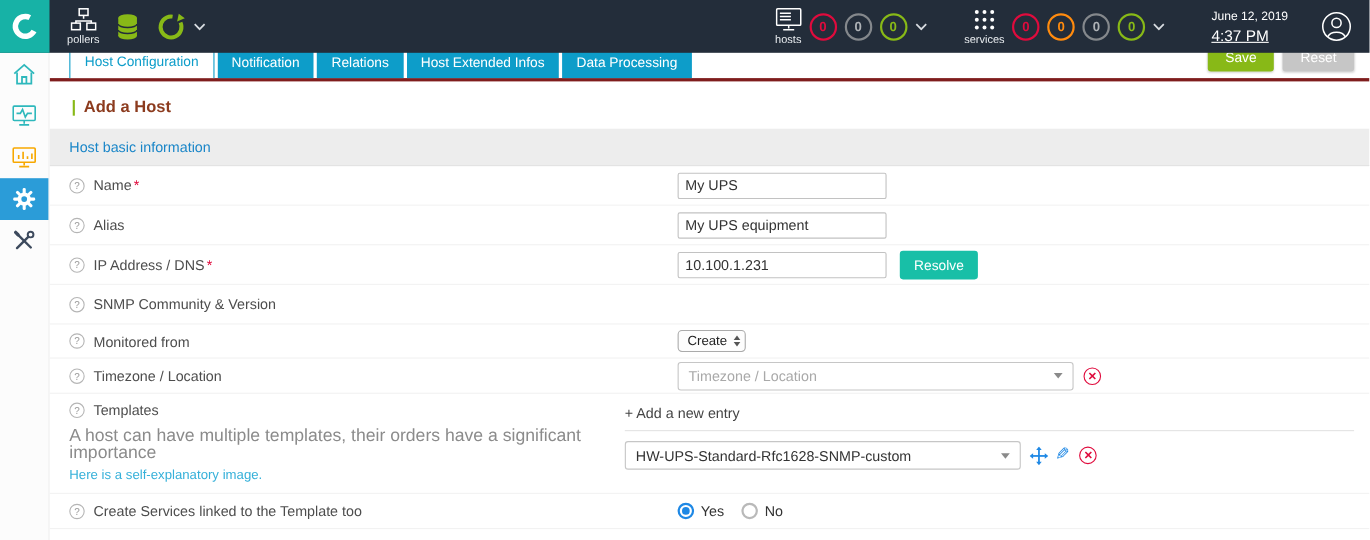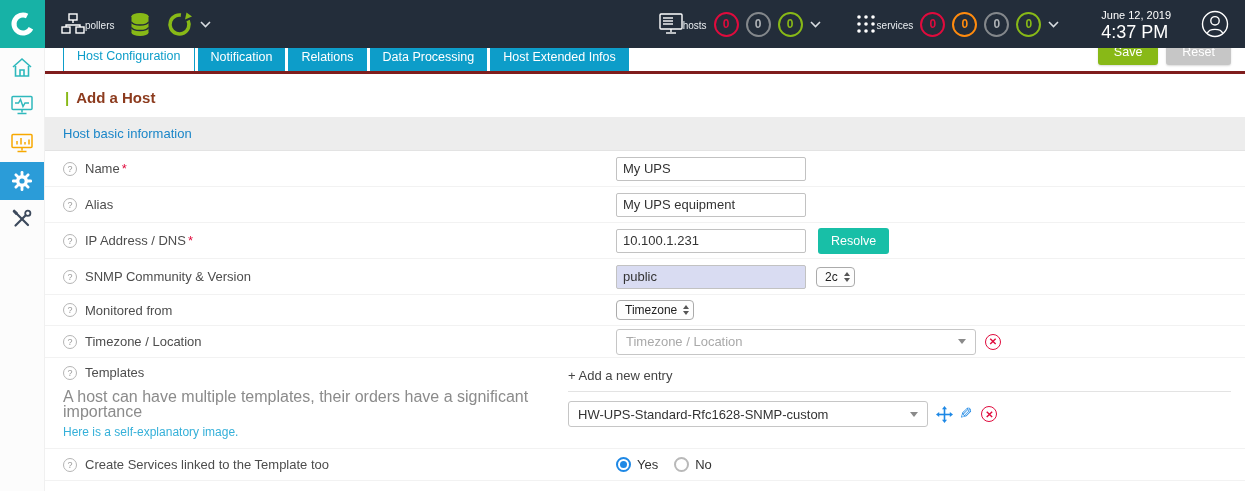--- a/index.html
+++ b/index.html
@@ -4,36 +4,36 @@
 <style>
   * { box-sizing: border-box; }
   html,body { margin:0; padding:0; width:1245px; height:491px; overflow:hidden;
               font-family:"Liberation Sans", sans-serif; background:#fff; }
 
   
   .topbar { position:absolute; top:0; left:0; width:1245px; height:48px;
             background:#232d3a; display:flex; align-items:center; z-index:10; }
   .logo { width:45px; height:48px; background:#17b2a6; display:flex;
           align-items:center; justify-content:center; flex:none; cursor:pointer; }
-  .tb-col { display:flex; flex-direction:row; align-items:center; justify-content:center;
+  .tb-col { display:flex; flex-direction:column; align-items:center; justify-content:center;
             margin-left:16px; cursor:pointer; }
   .tb-label { color:#e9edf0; font-size:10px; margin-top:2px; }
   .tb-icon { margin-left:16px; display:flex; align-items:center; cursor:pointer; }
   .chev { margin-left:7px; display:flex; align-items:center; cursor:pointer; }
   .spacer { flex:1; }
   .badge { width:25px; height:25px; border-radius:50%; border:2px solid; background:#232d3a;
            display:flex; align-items:center; justify-content:center; font-size:12px;
            font-weight:bold; margin-left:7px; cursor:pointer; }
   .b-red    { border-color:#e00b3d; color:#e00b3d; }
   .b-gray   { border-color:#84888c; color:#aeb2b6; }
   .b-green  { border-color:#88b917; color:#88b917; }
   .b-orange { border-color:#ff8b0e; color:#ff8b0e; }
   .datetime { color:#fff; margin-left:42px; margin-right:8px; line-height:17px; }
   .dt-date { font-size:11px; }
-  .dt-time { font-size:18px; }
+  .dt-time { font-size:14px;text-decoration:underline; }
   .user { margin-left:22px; margin-right:16px; cursor:pointer; display:flex; }
 
   
   .sidebar { position:absolute; top:48px; left:0; width:45px; height:443px;
              background:#fcfcfc; border-right:1px solid #f0f0f0; }
   .side-item { height:38px; display:flex; align-items:center; justify-content:center; cursor:pointer; }
   .side-item.active { background:#2b9cd8; }
 
   
   .content { margin-left:45px; }
@@ -274,22 +274,22 @@
     <span>Configuration</span>
     <span class="bc-sep">&gt;</span>
     <span>Hosts</span>
   </div>
 
   <div class="tabsbar">
     <div class="tabs">
       <div class="tab active">Host Configuration</div>
       <div class="tab">Notification</div>
       <div class="tab">Relations</div>
+      <div class="tab">Host Extended Infos</div>
       <div class="tab">Data Processing</div>
-      <div class="tab">Host Extended Infos</div>
     </div>
     <div class="actions">
       <button class="btn btn-save">Save</button>
       <button class="btn btn-reset">Reset</button>
     </div>
   </div>
 
   <div class="page-title">
     <span class="pipe">|</span><span>Add a Host</span>
   </div>
@@ -325,40 +325,30 @@
       <input class="tinput" type="text" value="10.100.1.231" style="">
       <button class="btn btn-resolve">Resolve</button>
     </div>
   </div>
 
   <div class="frow">
     <div class="flabel">
       <span class="qicon">?</span>
       <span>SNMP Community &amp; Version</span>
     </div>
-    <div class="fctl">
-      <input class="tinput snmp-input" type="text" value="public" style="">
-      <span class="selectctl" style="margin-left:10px">
-        <span>2c</span>
-        <span class="sel-arrows">
-            <span class="t-up"></span>
-            <span class="t-down"></span>
-          </span>
-      </span>
-    </div>
   </div>
 
   <div class="frow" style="min-height:31px">
     <div class="flabel">
       <span class="qicon">?</span>
       <span>Monitored from</span>
     </div>
     <div class="fctl">
       <span class="selectctl">
-        <span>Timezone</span>
+        <span>Create</span>
         <span class="sel-arrows">
             <span class="t-up"></span>
             <span class="t-down"></span>
           </span>
       </span>
     </div>
   </div>
 
   <div class="frow" style="min-height:32px">
     <div class="flabel">

